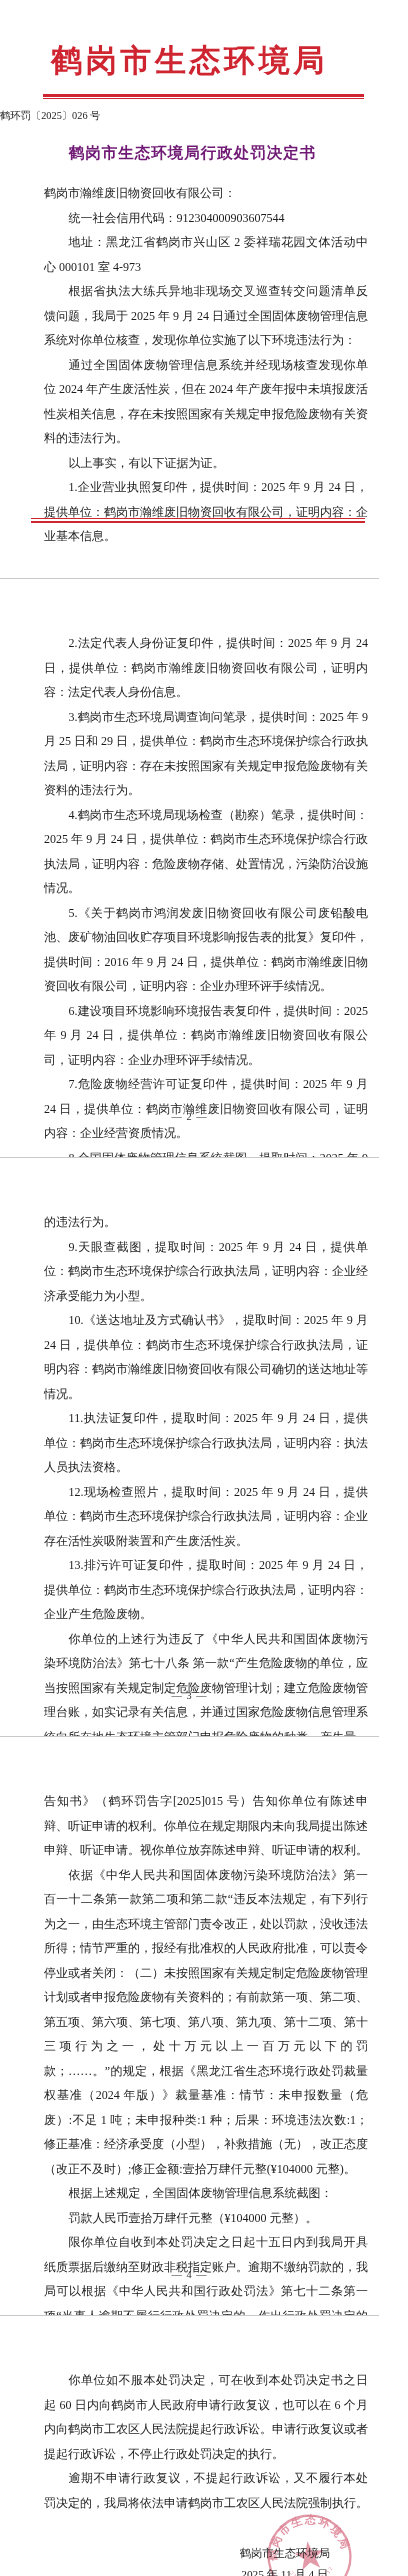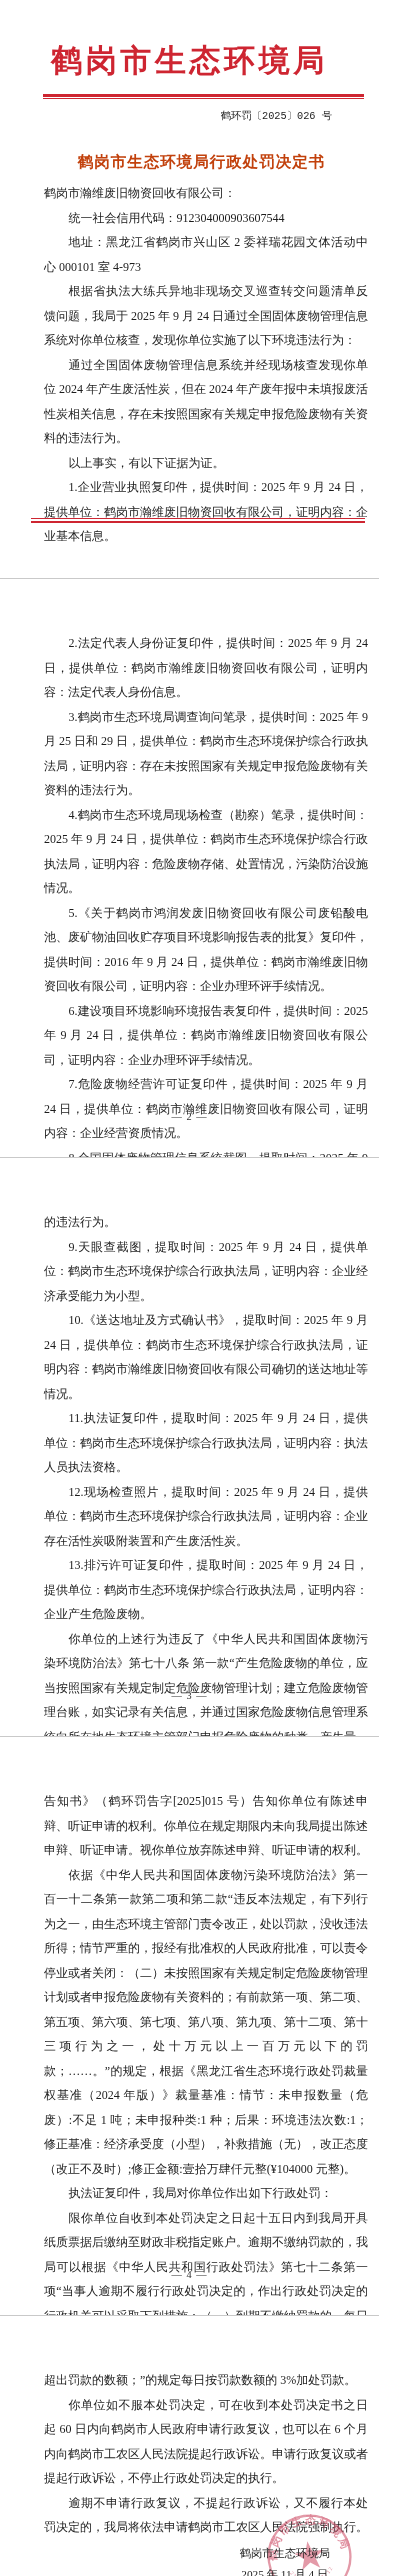--- a/index.html
+++ b/index.html
@@ -5,23 +5,23 @@
   html,body{margin:0;padding:0;background:#ffffff;}
   .doc{width:409px;font-family:"Liberation Serif","DejaVu Serif",serif;color:#1c1c1c;}
   .page{position:relative;width:379px;height:578px;background:#ffffff;overflow:hidden;border-bottom:0.5px solid #c9c9c9;}
   .page:last-child{border-bottom:none;height:577px;}
 
   
   .letterhead{position:absolute;top:40px;left:0;width:100%;text-align:center;
     font-size:31px;font-weight:900;letter-spacing:3.6px;color:#ce2531;}
   .rule-thick{position:absolute;left:43px;right:15.5px;height:2.6px;background:#ce2531;top:94px;}
   .rule-thin{position:absolute;left:43px;right:15.5px;height:1px;background:#ce2531;top:98px;}
-  .doc-number{position:absolute;top:109px;left:0;right:47px;text-align:right;font-size:10.3px;color:#222;font-family:Liberation Mono, monospace;}
-  .doc-title{position:absolute;top:140px;left:0;width:100%;margin:12px;text-align:center;
-    font-size:15.5px;font-weight:700;letter-spacing:1px;color:#c2410c;}
+  .doc-number{position:absolute;top:109px;left:0;right:47px;text-align:left;font-size:10.3px;color:#222;}
+  .doc-title{position:absolute;top:140px;left:0;width:100%;margin:3px;text-align:center;
+    font-size:15.5px;font-weight:700;letter-spacing:1px;color:#701a75;}
 
   
   .body{position:absolute;left:44px;width:324px;font-size:12px;line-height:24.5px;text-align:justify;}
   .body p{margin:0;}
   .ind{text-indent:2.05em;}
   .pg1 .body{top:181px;}
   .pgN .body{top:52px;}
 
   
   .foot-rule-thin{position:absolute;left:31px;right:14.4px;height:1px;background:#ce2531;top:518px;}
@@ -82,29 +82,29 @@
       <p class="ind">你单位的上述行为违反了《中华人民共和国固体废物污染环境防治法》第七十八条 第一款“产生危险废物的单位，应当按照国家有关规定制定危险废物管理计划；建立危险废物管理台账，如实记录有关信息，并通过国家危险废物信息管理系统向所在地生态环境主管部门申报危险废物的种类、产生量、流向、贮存、处置等有关资料。”的规定。</p>
 
     </div>
     <div class="page-number">— 3 —</div>
   </section>
 
   <section class="page pgN">
     <div class="body">
       <p>告知书》（鹤环罚告字[2025]015 号）告知你单位有陈述申辩、听证申请的权利。你单位在规定期限内未向我局提出陈述申辩、听证申请。视你单位放弃陈述申辩、听证申请的权利。</p>
       <p class="ind">依据《中华人民共和国固体废物污染环境防治法》第一百一十二条第一款第二项和第二款“违反本法规定，有下列行为之一，由生态环境主管部门责令改正，处以罚款，没收违法所得；情节严重的，报经有批准权的人民政府批准，可以责令停业或者关闭：（二）未按照国家有关规定制定危险废物管理计划或者申报危险废物有关资料的；有前款第一项、第二项、第五项、第六项、第七项、第八项、第九项、第十二项、第十三项行为之一，处十万元以上一百万元以下的罚款；……。”的规定，根据《黑龙江省生态环境行政处罚裁量权基准（2024 年版）》裁量基准：情节：未申报数量（危废）:不足 1 吨；未申报种类:1 种；后果：环境违法次数:1；修正基准：经济承受度（小型），补救措施（无），改正态度（改正不及时）;修正金额:壹拾万肆仟元整(¥104000 元整)。</p>
-      <p class="ind">执法证复印件，我局对你单位作出如下行政处罚：</p>
+      <p class="ind">根据上述规定，全国固体废物管理信息系统截图：</p>
+      <p class="ind">罚款人民币壹拾万肆仟元整（¥104000 元整）。</p>
       <p class="ind">限你单位自收到本处罚决定之日起十五日内到我局开具纸质票据后缴纳至财政非税指定账户。逾期不缴纳罚款的，我局可以根据《中华人民共和国行政处罚法》第七十二条第一项“当事人逾期不履行行政处罚决定的，作出行政处罚决定的行政机关可以采取下列措施：（一）到期不缴纳罚款的，每日按罚款数额的百分之三加处罚款，加处罚款的数额不得</p>
     </div>
     <div class="page-number">— 4 —</div>
   </section>
 
   <section class="page pgN">
     <div class="body">
-      <p>超出罚款的数额；”的规定每日按罚款数额的 3%加处罚款。</p>
       <p class="ind">你单位如不服本处罚决定，可在收到本处罚决定书之日起 60 日内向鹤岗市人民政府申请行政复议，也可以在 6 个月内向鹤岗市工农区人民法院提起行政诉讼。申请行政复议或者提起行政诉讼，不停止行政处罚决定的执行。</p>
       <p class="ind">逾期不申请行政复议，不提起行政诉讼，又不履行本处罚决定的，我局将依法申请鹤岗市工农区人民法院强制执行。</p>
     </div>
 
     <svg class="seal" width="89" height="89" viewBox="0 0 172 172">
       <g transform="rotate(-8 86 86)">
         <circle cx="86" cy="86" r="79" fill="none" stroke="#d0566e" stroke-width="4.5" opacity="0.8"></circle>
         <path d="M86 56 L92.7 76.7 L114.5 76.7 L96.9 89.5 L103.6 110.3 L86 97.5 L68.4 110.3 L75.1 89.5 L57.5 76.7 L79.3 76.7 Z" fill="#d0566e" opacity="0.8"></path>
         <defs>
           <path id="sealTopArc" d="M 22 86 A 64 64 0 1 1 150 86" fill="none"></path>

